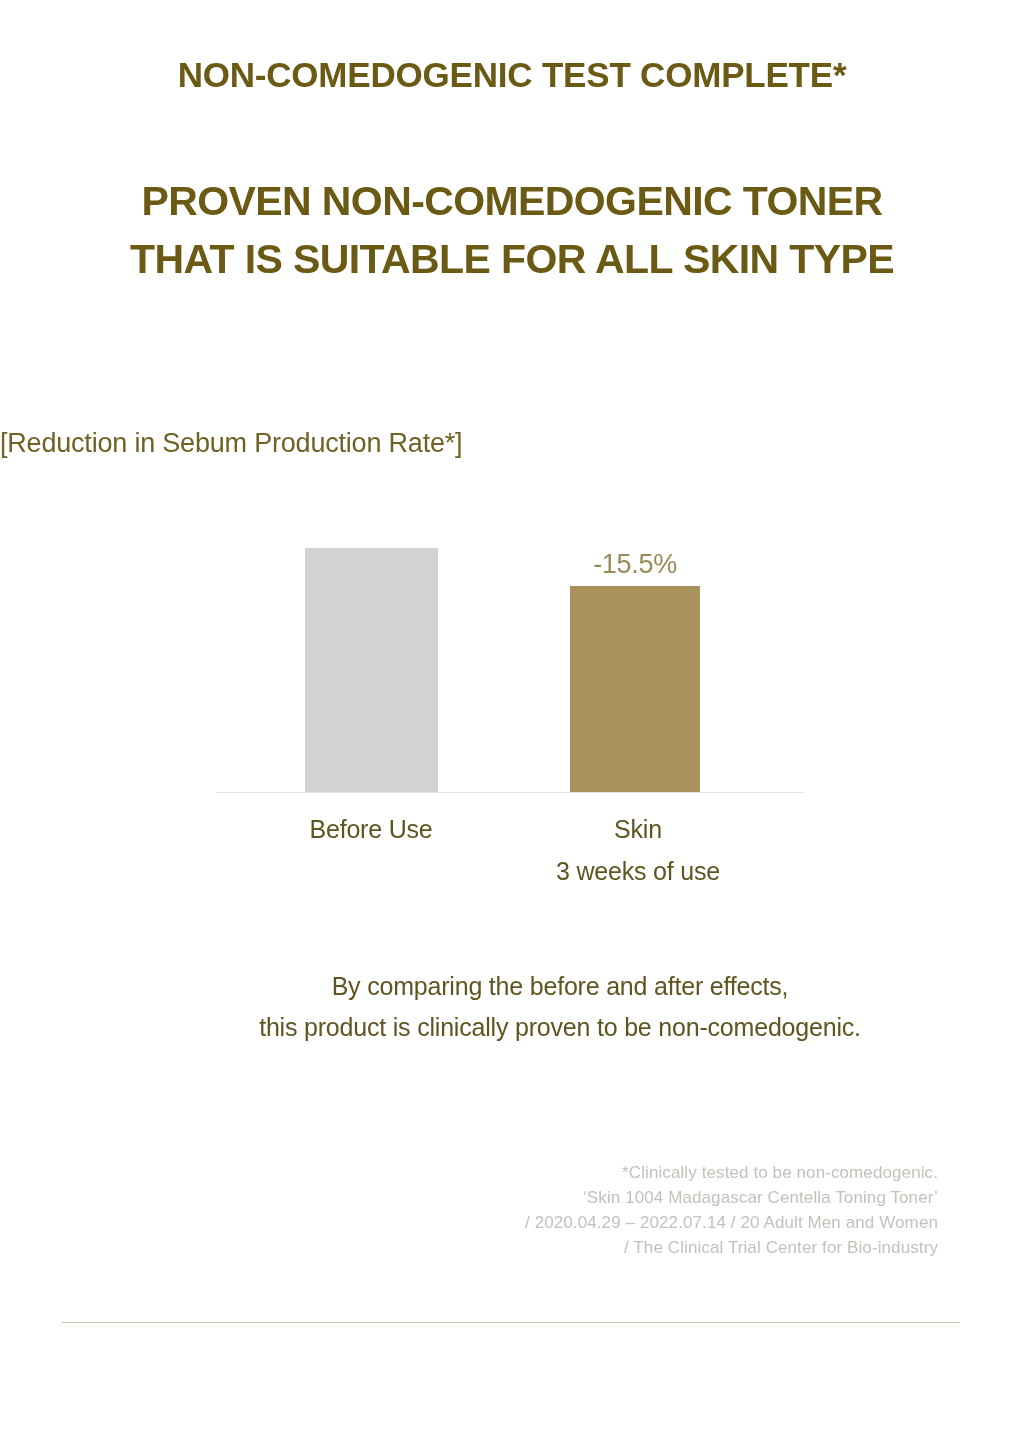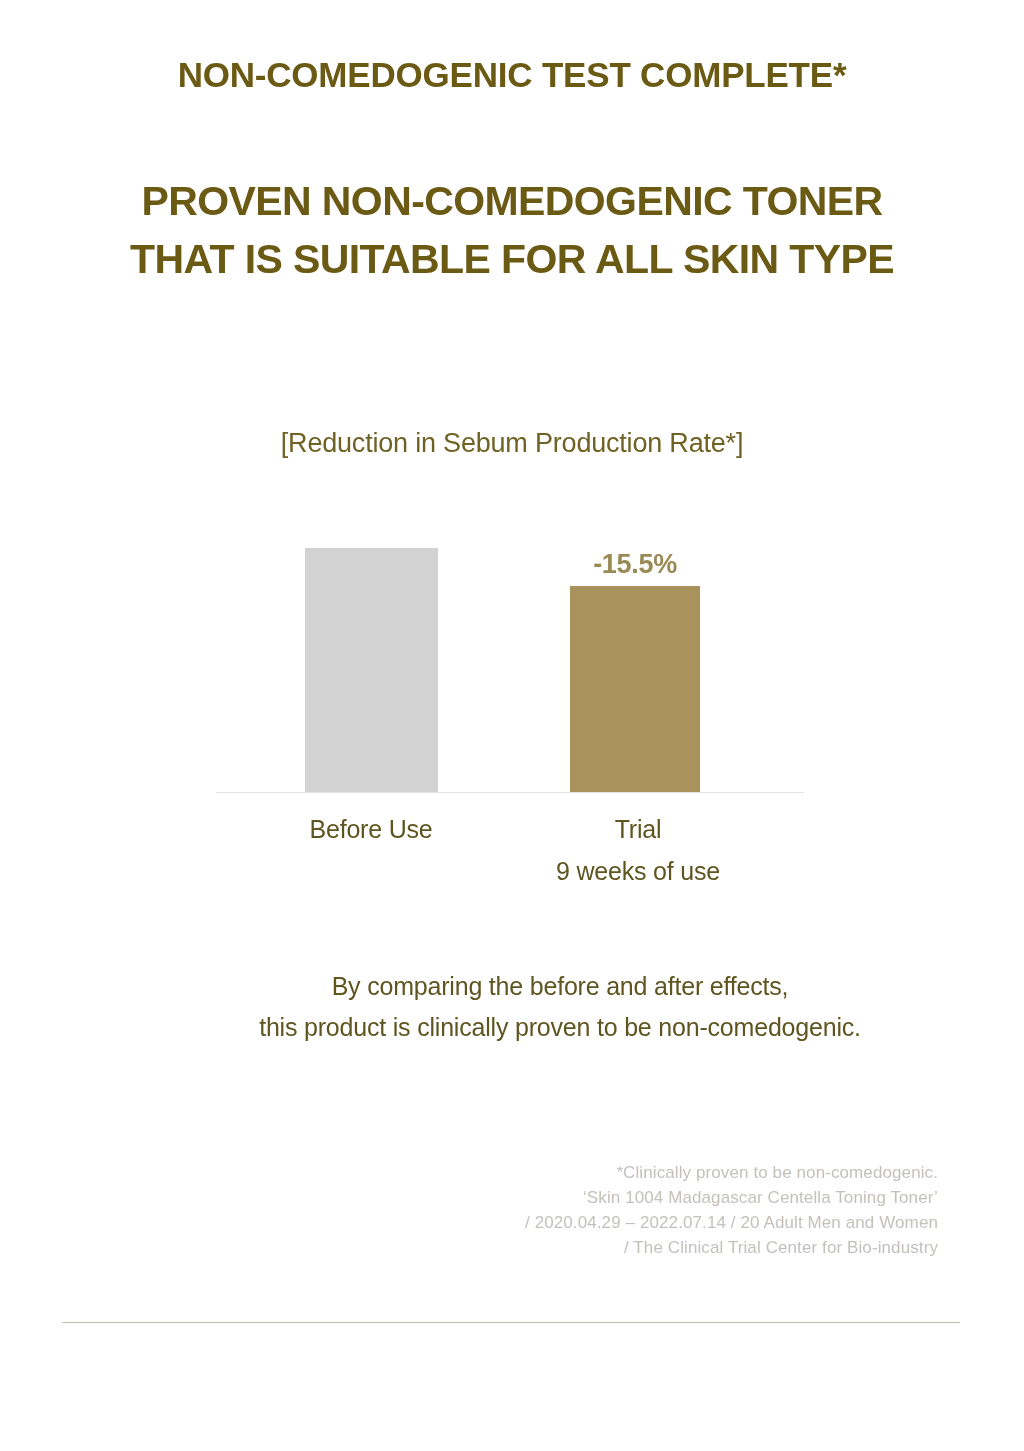--- a/index.html
+++ b/index.html
@@ -55,21 +55,21 @@
     display: block;
     white-space: nowrap;
   }
 
   
   .chart-title {
     position: absolute;
     top: 428px;
     left: 0;
     width: 1024px;
-    text-align: center;
+    text-align: left;
     font-size: 27px;
     font-weight: normal;
     color: #6f6224;
     letter-spacing: -0.2px;
     white-space: nowrap;
   }
 
   .chart {
     position: absolute;
     top: 520px;
@@ -77,21 +77,20 @@
     width: 1024px;
     height: 380px;
   }
 
   .chart-plot {
     position: absolute;
     left: 216px;
     top: 0;
     width: 588px;
     height: 272px;
-    font-weight: bold;
   }
 
   .bar {
     position: absolute;
     bottom: 0;
   }
   .bar-before {
     left: 89px;
     width: 133px;
     height: 244px;
@@ -215,34 +214,34 @@
       <div class="bar-value">-15.5%</div>
     </div>
 
     <div class="axis-line"></div>
 
     <div class="cat-labels">
       <div class="cat-label cat-before">
         <span class="cl-line">Before Use</span>
       </div>
       <div class="cat-label cat-after">
-        <span class="cl-line">Trial</span>
-        <span class="cl-line">9 weeks of use</span>
+        <span class="cl-line">Skin</span>
+        <span class="cl-line">3 weeks of use</span>
       </div>
     </div>
 
   </div>
 
   <div class="body-copy">
     <span class="bl">By comparing the before and after effects,</span>
     <span class="bl">this product is clinically proven to be non-comedogenic.</span>
   </div>
 
   <div class="footnote">
-    <span class="fl">*Clinically proven to be non-comedogenic.</span>
+    <span class="fl">*Clinically tested to be non-comedogenic.</span>
     <span class="fl">‘Skin 1004 Madagascar Centella Toning Toner’</span>
     <span class="fl">/ 2020.04.29 – 2022.07.14 / 20 Adult Men and Women</span>
     <span class="fl">/ The Clinical Trial Center for Bio-industry</span>
   </div>
 
   <div class="divider"></div>
 
 </div>
 
 </body></html>

